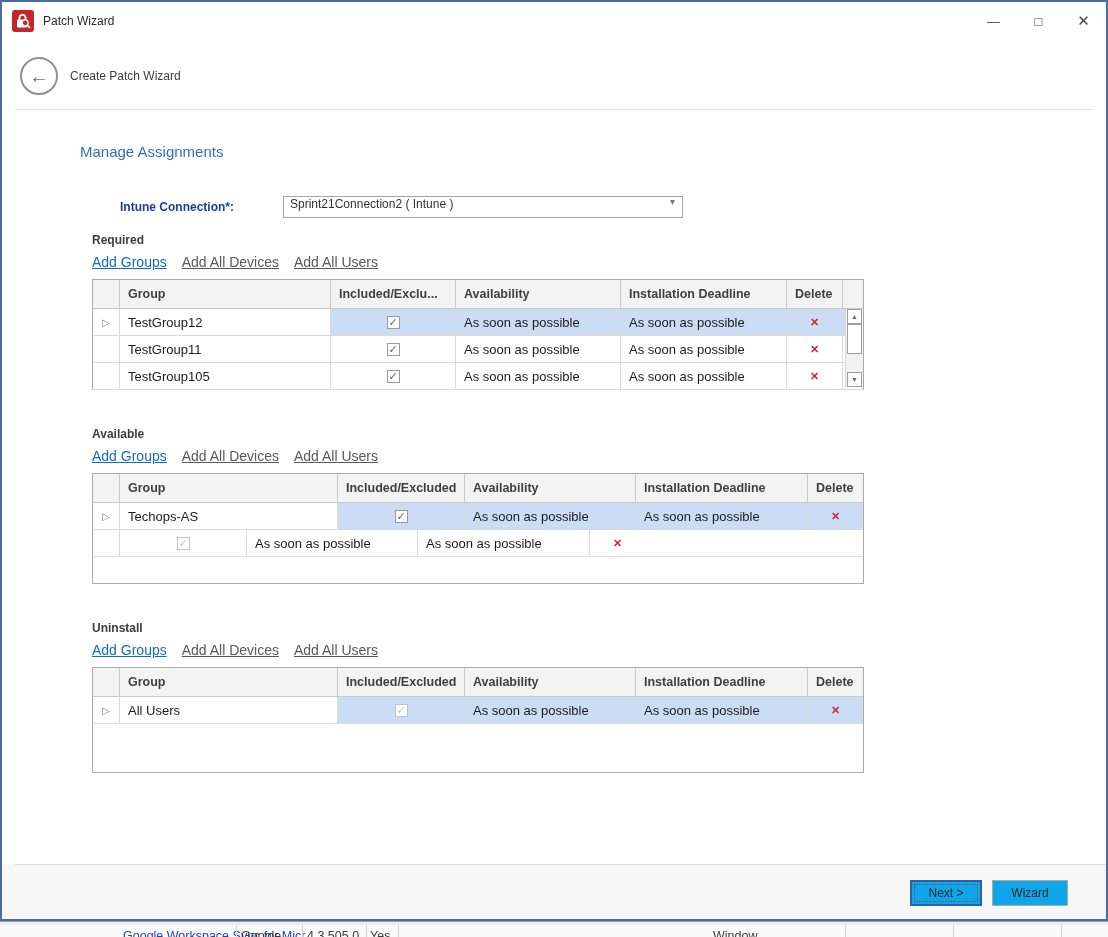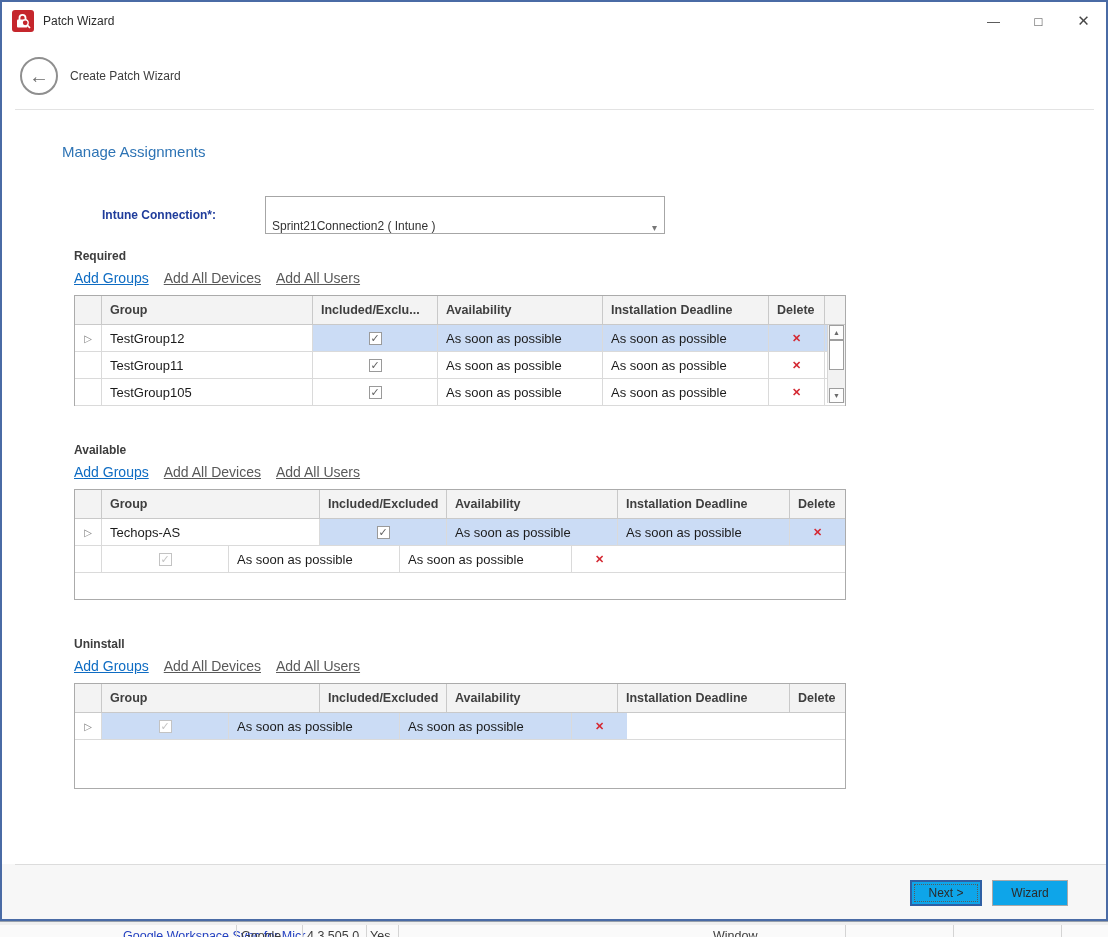--- a/index.html
+++ b/index.html
@@ -11,25 +11,25 @@
   .title{font-size:12px;color:#2b2b2b;margin-left:9px}
   .controls{margin-left:auto;display:flex;height:38px}
   .ctl{width:45px;height:38px;display:flex;align-items:center;justify-content:center;font-size:13px;color:#464646;cursor:pointer}
   .ctl.close{font-size:15px}
   
   .whead{display:flex;align-items:center;padding:17px 0 12px 18px}
   .backc{width:38px;height:38px;border:2px solid #8F8F8F;border-radius:50%;display:flex;align-items:center;justify-content:center;color:#6d6d6d;font-size:20px;cursor:pointer;box-sizing:border-box}
   .whead-title{margin-left:12px;font-size:12px;color:#3d3d3d}
   .hr{height:1px;background:#E3E3E3;margin:2px 12px 0 13px}
   
-  .content{padding-left:60px}
+  .content{padding-left:78px}
   .heading{margin:33px 0 0 0;font-size:15px;font-weight:400;color:#2E74B5}
   .connrow{display:flex;align-items:center;margin:36px 0 0 40px}
   .connlab{width:163px;font-size:12px;font-weight:700;color:#1F3C9B}
-  .combo{width:400px;height:38px;border:1px solid #A6A6A6;display:flex;align-items:flex-end;position:relative;font-size:12px;color:#333;padding-left:6px;box-sizing:border-box;background:#fff;cursor:pointer}
+  .combo{width:400px;height:22px;border:1px solid #A6A6A6;display:flex;align-items:flex-start;position:relative;font-size:12px;color:#333;padding-left:6px;box-sizing:border-box;background:#fff;cursor:pointer}
   .caret{position:absolute;right:7px;color:#777;font-size:10px;line-height:10px}
   #sections{margin:15px 0 0 12px}
   .section{margin-bottom:37px}
   .stitle{font-size:12px;font-weight:700;color:#3d3d3d}
   .slinks{margin-top:7px;font-size:14px}
   .slink{margin-right:15px;text-decoration:underline;color:#595959;cursor:pointer}
   .slink.hl{color:#0E6CC3}
   .grid{position:relative;margin-top:9px;width:770px;border:1px solid #ABABAB;background:#fff}
   .ghead{display:flex;height:28px;background:#F3F3F3;border-bottom:1px solid #C9C9C9}
   .hcell{box-sizing:border-box;border-right:1px solid #C9C9C9;font-size:12.5px;font-weight:700;color:#3f3f3f;display:flex;align-items:center;padding-left:8px;overflow:hidden;white-space:nowrap}
@@ -209,20 +209,21 @@
               <div class="hcell" style="width: 218px;">Group</div>
               <div class="hcell" style="width: 127px;">Included/Excluded</div>
               <div class="hcell" style="width: 171px;">Availability</div>
               <div class="hcell" style="width: 172px;">Installation Deadline</div>
               <div class="hcell" style="width: 55px;">Delete</div>
             </div>
             <div class="grow">
               <div class="cell center" style="width: 27px;">
                 <span class="exp">▷</span>
               </div>
+              <div class="cell" style="width: 218px;">All Users</div>
               <div class="cell center sel" style="width: 127px;">
                 <span class="cb dis">✓</span>
               </div>
               <div class="cell sel" style="width: 171px;">As soon as possible</div>
               <div class="cell sel" style="width: 172px;">As soon as possible</div>
               <div class="cell center sel" style="width: 55px;">
                 <span class="del">✕</span>
               </div>
             </div>
           </div>

